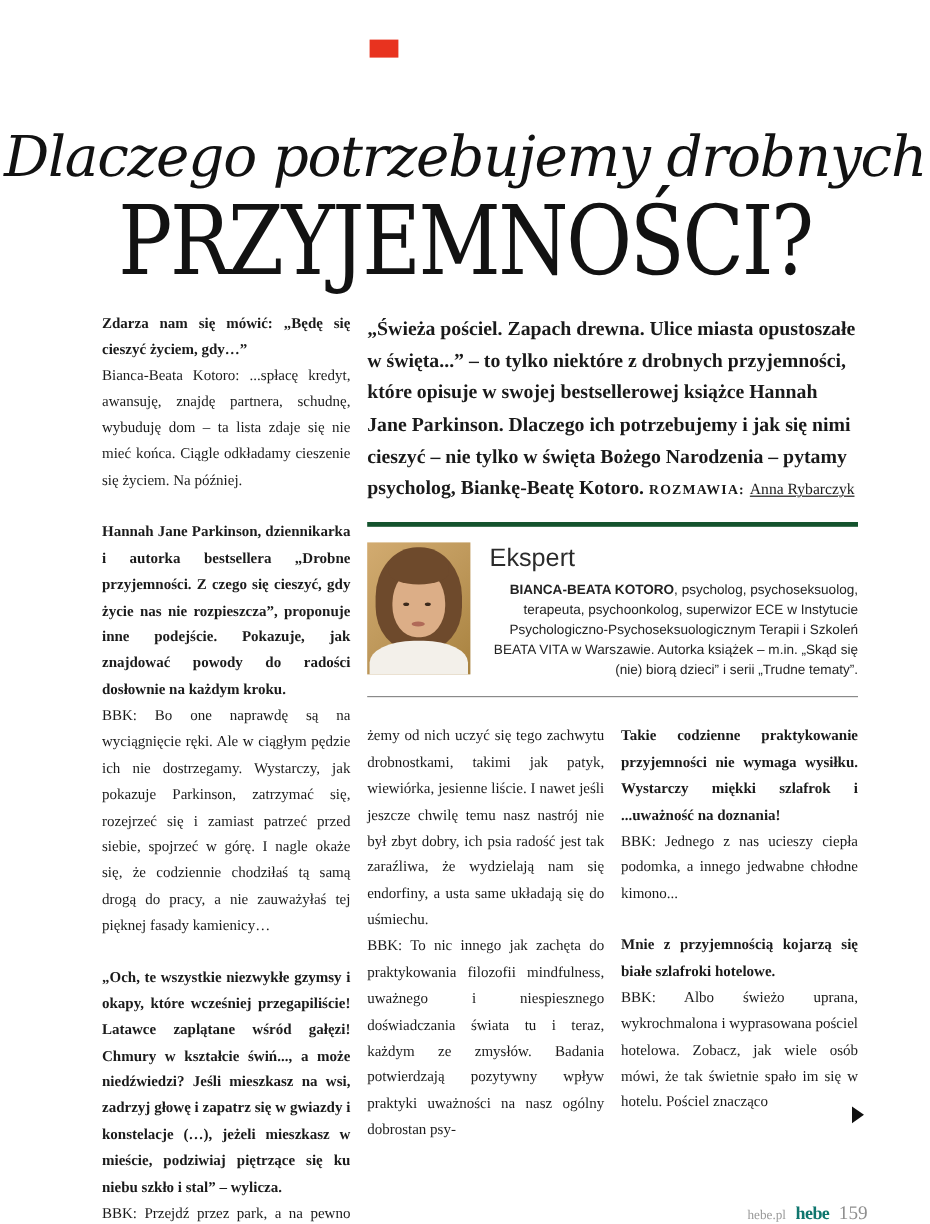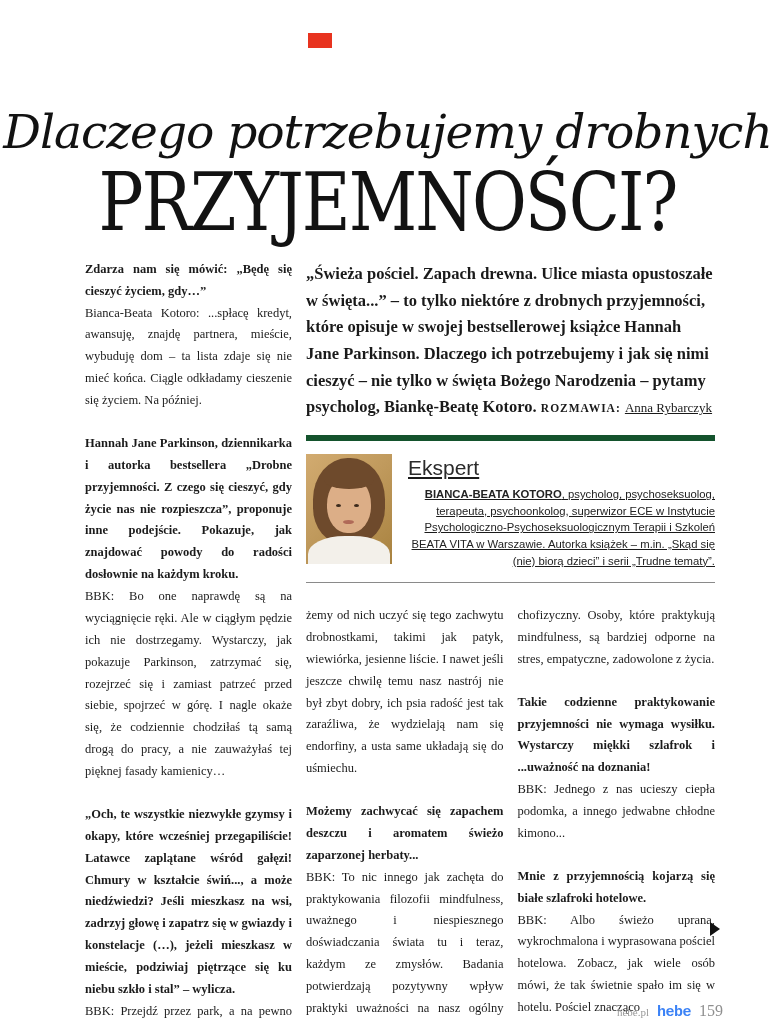--- a/index.html
+++ b/index.html
@@ -44,24 +44,24 @@
     margin:2px 0 0 0;
     font-size:16.5px;font-weight:bold;line-height:1.62;
     color:#1a1a1a;text-align:left;
   }
   .byline{font-weight:normal;}
   .byline-label{font-size:11.5px;letter-spacing:1px;font-weight:bold;}
   .byline-name{font-size:13px;text-decoration:underline;}
   
   .expert-box{
     margin-top:14px;
-    border-top:6px solid #14532d;
+    border-top:4px solid #14532d;
     border-bottom:1px solid #8a8a8a;
     padding:13px 0 13px 0;
-    display:flex;gap:16px;text-decoration:underline;
+    display:flex;gap:16px;
   }
   .photo{
     width:86px;height:110px;flex:0 0 86px;position:relative;overflow:hidden;
     background:linear-gradient(135deg,#d2ab70 0%,#c09a5d 45%,#a8823f 100%);
   }
   .photo .hair{position:absolute;left:7px;top:4px;width:72px;height:86px;border-radius:48% 48% 42% 42%;background:#6e4a2c;}
   .photo .face{position:absolute;left:21px;top:22px;width:44px;height:57px;border-radius:50% 50% 46% 46%;background:#dcae87;}
   .photo .bangs{position:absolute;left:18px;top:16px;width:50px;height:19px;border-radius:0 0 50% 50%;background:#6e4a2c;}
   .photo .eye{position:absolute;top:50px;width:5px;height:3px;border-radius:50%;background:#3c2a1c;}
   .photo .eye.l{left:30px;} .photo .eye.r{left:48px;}
@@ -80,40 +80,40 @@
     width:0;height:0;
     border-top:7px solid transparent;
     border-bottom:7px solid transparent;
     border-left:10px solid #111;
   }
   .footer{
     position:absolute;right:52px;top:980px;
     display:flex;align-items:baseline;gap:8px;
   }
   .footer-site{font-size:11px;color:#9a9a9a;padding-left:42px;}
-  .footer-logo{font-family:Liberation Mono, monospace;font-weight:bold;font-size:15px;color:#3b82f6;letter-spacing:-0.5px;margin-top:24px;}
+  .footer-logo{font-family:Liberation Serif, serif;font-weight:bold;font-size:15px;color:#0f766e;letter-spacing:-0.5px;margin-top:24px;}
   .footer-page{font-size:16px;color:#8f8f8f;}
 </style>
 </head>
 <body>
 
 <div class="page">
 
   <div class="red-tab" style="background: rgb(232, 51, 31);"></div>
 
   <header class="title-wrap">
     <h1 class="title-line1">Dlaczego potrzebujemy drobnych</h1>
     <div class="title-line2">PRZYJEMNOŚCI?</div>
   </header>
 
   <div class="content">
 
     <aside class="col col-left">
       <p class="q">Zdarza nam się mówić: „Będę się cieszyć życiem, gdy…”</p>
-      <p class="a">Bianca-Beata Kotoro: ...spłacę kredyt, awansuję, znajdę partnera, mieście, wybuduję dom – ta lista zdaje się nie mieć końca. Ciągle odkładamy cieszenie się życiem. Na później.</p>
+      <p class="a">Bianca-Beata Kotoro: ...spłacę kredyt, awansuję, znajdę partnera, schudnę, wybuduję dom – ta lista zdaje się nie mieć końca. Ciągle odkładamy cieszenie się życiem. Na później.</p>
       <p class="q">Hannah Jane Parkinson, dziennikarka i autorka bestsellera „Drobne przyjemności. Z czego się cieszyć, gdy życie nas nie rozpieszcza”, proponuje inne podejście. Pokazuje, jak znajdować powody do radości dosłownie na każdym kroku.</p>
       <p class="a">BBK: Bo one naprawdę są na wyciągnięcie ręki. Ale w ciągłym pędzie ich nie dostrzegamy. Wystarczy, jak pokazuje Parkinson, zatrzymać się, rozejrzeć się i zamiast patrzeć przed siebie, spojrzeć w górę. I nagle okaże się, że codziennie chodziłaś tą samą drogą do pracy, a nie zauważyłaś tej pięknej fasady kamienicy…</p>
       <p class="q">„Och, te wszystkie niezwykłe gzymsy i okapy, które wcześniej przegapiliście! Latawce zaplątane wśród gałęzi! Chmury w kształcie świń..., a może niedźwiedzi? Jeśli mieszkasz na wsi, zadrzyj głowę i zapatrz się w gwiazdy i konstelacje (…), jeżeli mieszkasz w mieście, podziwiaj piętrzące się ku niebu szkło i stal” – wylicza.</p>
       <p class="a">BBK: Przejdź przez park, a na pewno spotkasz w nim psy na spacerach, które jeśli są dobrze traktowane, są ciągle radosne. Mo-</p>
     </aside>
 
     <section class="main-area">
 
       <p class="lead"><span>„Świeża pościel. Zapach drewna. Ulice miasta opustoszałe w święta...” – to tylko niektóre z drobnych przyjemności, które opisuje w swojej bestsellerowej książce Hannah Jane Parkinson. Dlaczego ich potrzebujemy i jak się nimi cieszyć – nie tylko w święta Bożego Narodzenia – pytamy psycholog, Biankę-Beatę Kotoro.</span>
         <span class="byline"><span class="byline-label">ROZMAWIA:</span> <span class="byline-name">Anna Rybarczyk</span></span>
@@ -131,25 +131,23 @@
         </div>
         <div class="expert-text">
           <div class="expert-heading">Ekspert</div>
           <p class="expert-bio"><strong>BIANCA-BEATA KOTORO</strong><span>, psycholog, psychoseksuolog, terapeuta, psychoonkolog, superwizor ECE w Instytucie Psychologiczno-Psychoseksuologicznym Terapii i Szkoleń BEATA VITA w Warszawie. Autorka książek – m.in. „Skąd się (nie) biorą dzieci” i serii „Trudne tematy”.</span></p>
         </div>
       </div>
 
       <div class="two-cols">
         <div class="col">
           <p class="a">żemy od nich uczyć się tego zachwytu drobnostkami, takimi jak patyk, wiewiórka, jesienne liście. I nawet jeśli jeszcze chwilę temu nasz nastrój nie był zbyt dobry, ich psia radość jest tak zaraźliwa, że wydzielają nam się endorfiny, a usta same układają się do uśmiechu.</p>
-          <p class="q">Możemy zachwycać się zapachem deszczu i aromatem świeżo zaparzonej herbaty...</p>
           <p class="a">BBK: To nic innego jak zachęta do praktykowania filozofii mindfulness, uważnego i niespiesznego doświadczania świata tu i teraz, każdym ze zmysłów. Badania potwierdzają pozytywny wpływ praktyki uważności na nasz ogólny dobrostan psy-</p>
         </div>
         <div class="col">
-          <p class="a">chofizyczny. Osoby, które praktykują mindfulness, są bardziej odporne na stres, empatyczne, zadowolone z życia.</p>
           <p class="q">Takie codzienne praktykowanie przyjemności nie wymaga wysiłku. Wystarczy miękki szlafrok i ...uważność na doznania!</p>
           <p class="a">BBK: Jednego z nas ucieszy ciepła podomka, a innego jedwabne chłodne kimono...</p>
           <p class="q">Mnie z przyjemnością kojarzą się białe szlafroki hotelowe.</p>
           <p class="a">BBK: Albo świeżo uprana, wykrochmalona i wyprasowana pościel hotelowa. Zobacz, jak wiele osób mówi, że tak świetnie spało im się w hotelu. Pościel znacząco</p>
         </div>
       </div>
 
     </section>
   </div>
 

